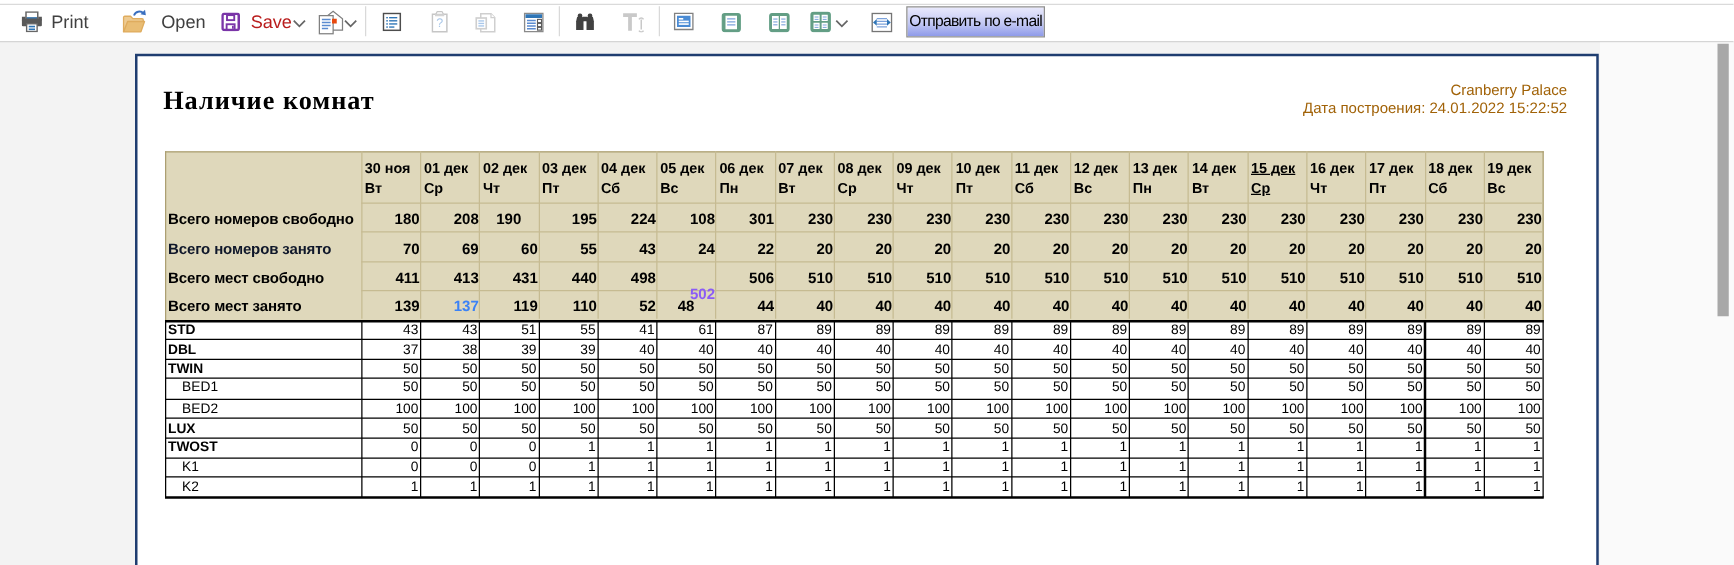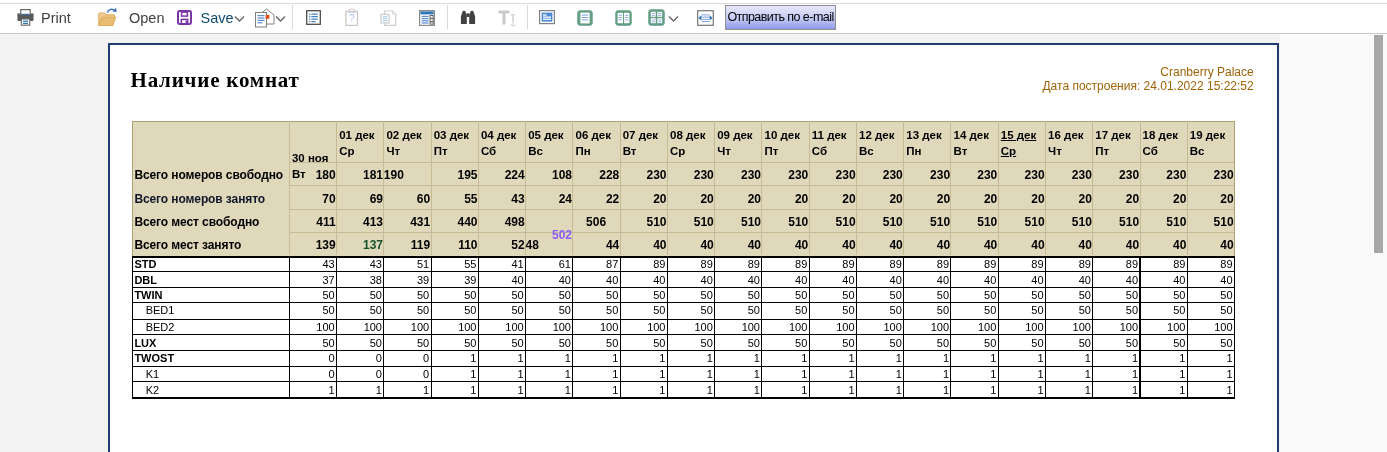--- a/index.html
+++ b/index.html
@@ -148,21 +148,21 @@
 <rect x="0.7" y="0.7" width="15.6" height="14.6" fill="#fff" stroke="#757575" stroke-width="1.2"></rect>
 <rect x="4.4" y="4.4" width="8.2" height="1" fill="#7da3dc"></rect>
 <rect x="4.4" y="6.6" width="8.2" height="1" fill="#7da3dc"></rect>
 <rect x="4.4" y="8.8" width="8.2" height="1" fill="#7da3dc"></rect>
 <rect x="4.4" y="11" width="8.2" height="1" fill="#7da3dc"></rect>
 <path d="M1.4 7.9 l3 -2.7 v5.4 z" fill="#2e75b6"></path>
 <path d="M15.6 7.9 l-3 -2.7 v5.4 z" fill="#2e75b6"></path>
   </svg>
 <div style="position:absolute;left:41px;top:9.5px;font:14.5px 'Liberation Sans',sans-serif;color:#404040;">Print</div>
 <div style="position:absolute;left:129px;top:9.5px;font:14.5px 'Liberation Sans',sans-serif;color:#404040;">Open</div>
-<div style="position:absolute;left:200.5px;top:9.5px;font:14.5px 'Liberation Sans',sans-serif;color:#0c4a6e;">Save</div>
+<div style="position:absolute;left:200.5px;top:9.5px;font:14.5px 'Liberation Sans',sans-serif;color:#b91c1c;">Save</div>
 <div style="position:absolute;left:725px;top:5px;width:111px;height:25px;border:1px solid #8f8f8f;box-sizing:border-box;background:linear-gradient(180deg,#e9e9fc 0%,#c3c9f4 55%,#8e9ae9 100%);font:12.5px 'Liberation Sans',sans-serif;letter-spacing:-0.55px;white-space:nowrap;color:#000;text-align:center;line-height:23px;">Отправить по e-mail</div>
 <div style="position:absolute;left:108.2px;top:43.2px;width:1171px;height:420px;background:#fff;border:2px solid #1f3d70;box-sizing:border-box;"></div>
 <div style="position:absolute;left:130.5px;top:68.3px;letter-spacing:0.8px;font:bold 21px 'Liberation Serif',serif;color:#000;">Наличие комнат</div>
 <div style="position:absolute;left:853.7px;top:64.5px;width:400px;font:12px 'Liberation Sans',sans-serif;line-height:14.5px;color:#a16207;text-align:right;">Cranberry Palace<br>Дата построения: 24.01.2022 15:22:52</div>
 <div style="position:absolute;left:132.0px;top:121.3px;width:1102.7px;height:134.5px;background:#dfd8bb;border:1.2px solid #ac9f72;border-bottom:none;box-sizing:border-box;"></div>
 <div style="position:absolute;left:288.8px;top:121.4px;width:1.0px;height:134.0px;background:#c6bb92;"></div>
 <div style="position:absolute;left:336.1px;top:121.4px;width:1.0px;height:134.0px;background:#c6bb92;"></div>
 <div style="position:absolute;left:383.3px;top:121.4px;width:1.0px;height:134.0px;background:#c6bb92;"></div>
 <div style="position:absolute;left:430.6px;top:121.4px;width:1.0px;height:134.0px;background:#c6bb92;"></div>
 <div style="position:absolute;left:477.8px;top:121.4px;width:1.0px;height:134.0px;background:#c6bb92;"></div>
@@ -178,21 +178,21 @@
 <div style="position:absolute;left:950.4px;top:121.4px;width:1.0px;height:134.0px;background:#c6bb92;"></div>
 <div style="position:absolute;left:997.7px;top:121.4px;width:1.0px;height:134.0px;background:#c6bb92;"></div>
 <div style="position:absolute;left:1045.0px;top:121.4px;width:1.0px;height:134.0px;background:#c6bb92;"></div>
 <div style="position:absolute;left:1092.2px;top:121.4px;width:1.0px;height:134.0px;background:#c6bb92;"></div>
 <div style="position:absolute;left:1139.5px;top:121.4px;width:1.0px;height:134.0px;background:#c6bb92;"></div>
 <div style="position:absolute;left:1186.7px;top:121.4px;width:1.0px;height:134.0px;background:#c6bb92;"></div>
 <div style="position:absolute;left:289.3px;top:161.5px;width:945.2px;height:1.0px;background:#c6bb92;"></div>
 <div style="position:absolute;left:289.3px;top:185.1px;width:945.2px;height:1.0px;background:#c6bb92;"></div>
 <div style="position:absolute;left:289.3px;top:208.5px;width:945.2px;height:1.0px;background:#c6bb92;"></div>
 <div style="position:absolute;left:289.3px;top:231.9px;width:945.2px;height:1.0px;background:#c6bb92;"></div>
-<div style="position:absolute;left:291.9px;top:128.4px;width:43.3px;height:34.0px;font:bold 11.5px 'Liberation Sans',sans-serif;line-height:15.3px;color:#000;margin-top:23px;">30 ноя<br>Вт</div>
+<div style="position:absolute;left:291.9px;top:128.4px;width:43.3px;height:34.0px;font:bold 11.5px 'Liberation Sans',sans-serif;line-height:15.3px;color:#000;">30 ноя<br>Вт</div>
 <div style="position:absolute;left:339.2px;top:128.4px;width:43.3px;height:34.0px;font:bold 11.5px 'Liberation Sans',sans-serif;line-height:15.3px;color:#000;">01 дек<br>Ср</div>
 <div style="position:absolute;left:386.4px;top:128.4px;width:43.3px;height:34.0px;font:bold 11.5px 'Liberation Sans',sans-serif;line-height:15.3px;color:#000;">02 дек<br>Чт</div>
 <div style="position:absolute;left:433.7px;top:128.4px;width:43.3px;height:34.0px;font:bold 11.5px 'Liberation Sans',sans-serif;line-height:15.3px;color:#000;">03 дек<br>Пт</div>
 <div style="position:absolute;left:480.9px;top:128.4px;width:43.3px;height:34.0px;font:bold 11.5px 'Liberation Sans',sans-serif;line-height:15.3px;color:#000;">04 дек<br>Сб</div>
 <div style="position:absolute;left:528.2px;top:128.4px;width:43.3px;height:34.0px;font:bold 11.5px 'Liberation Sans',sans-serif;line-height:15.3px;color:#000;">05 дек<br>Вс</div>
 <div style="position:absolute;left:575.5px;top:128.4px;width:43.3px;height:34.0px;font:bold 11.5px 'Liberation Sans',sans-serif;line-height:15.3px;color:#000;">06 дек<br>Пн</div>
 <div style="position:absolute;left:622.7px;top:128.4px;width:43.3px;height:34.0px;font:bold 11.5px 'Liberation Sans',sans-serif;line-height:15.3px;color:#000;">07 дек<br>Вт</div>
 <div style="position:absolute;left:670.0px;top:128.4px;width:43.3px;height:34.0px;font:bold 11.5px 'Liberation Sans',sans-serif;line-height:15.3px;color:#000;">08 дек<br>Ср</div>
 <div style="position:absolute;left:717.2px;top:128.4px;width:43.3px;height:34.0px;font:bold 11.5px 'Liberation Sans',sans-serif;line-height:15.3px;color:#000;">09 дек<br>Чт</div>
 <div style="position:absolute;left:764.5px;top:128.4px;width:43.3px;height:34.0px;font:bold 11.5px 'Liberation Sans',sans-serif;line-height:15.3px;color:#000;">10 дек<br>Пт</div>
@@ -200,26 +200,26 @@
 <div style="position:absolute;left:859.0px;top:128.4px;width:43.3px;height:34.0px;font:bold 11.5px 'Liberation Sans',sans-serif;line-height:15.3px;color:#000;">12 дек<br>Вс</div>
 <div style="position:absolute;left:906.3px;top:128.4px;width:43.3px;height:34.0px;font:bold 11.5px 'Liberation Sans',sans-serif;line-height:15.3px;color:#000;">13 дек<br>Пн</div>
 <div style="position:absolute;left:953.5px;top:128.4px;width:43.3px;height:34.0px;font:bold 11.5px 'Liberation Sans',sans-serif;line-height:15.3px;color:#000;">14 дек<br>Вт</div>
 <div style="position:absolute;left:1000.8px;top:128.4px;width:43.3px;height:34.0px;font:bold 11.5px 'Liberation Sans',sans-serif;line-height:15.3px;color:#000;text-decoration:underline;">15 дек<br>Ср</div>
 <div style="position:absolute;left:1048.1px;top:128.4px;width:43.3px;height:34.0px;font:bold 11.5px 'Liberation Sans',sans-serif;line-height:15.3px;color:#000;">16 дек<br>Чт</div>
 <div style="position:absolute;left:1095.3px;top:128.4px;width:43.3px;height:34.0px;font:bold 11.5px 'Liberation Sans',sans-serif;line-height:15.3px;color:#000;">17 дек<br>Пт</div>
 <div style="position:absolute;left:1142.6px;top:128.4px;width:43.3px;height:34.0px;font:bold 11.5px 'Liberation Sans',sans-serif;line-height:15.3px;color:#000;">18 дек<br>Сб</div>
 <div style="position:absolute;left:1189.8px;top:128.4px;width:43.3px;height:34.0px;font:bold 11.5px 'Liberation Sans',sans-serif;line-height:15.3px;color:#000;">19 дек<br>Вс</div>
 <div style="position:absolute;left:134.4px;top:164.0px;width:153.1px;height:23.6px;font:bold 12px 'Liberation Sans',sans-serif;letter-spacing:-0.1px;line-height:23.6px;color:#000;white-space:nowrap;">Всего номеров свободно</div>
 <div style="position:absolute;left:289.3px;top:164.0px;width:46.4px;height:23.6px;font:bold 12px 'Liberation Sans',sans-serif;line-height:23.6px;color:#000;text-align:right;">180</div>
-<div style="position:absolute;left:336.6px;top:164.0px;width:46.4px;height:23.6px;font:bold 12px 'Liberation Sans',sans-serif;line-height:23.6px;color:#000;text-align:right;">181</div>
-<div style="position:absolute;left:383.8px;top:164.0px;width:46.4px;height:23.6px;font:bold 12px 'Liberation Sans',sans-serif;line-height:23.6px;color:#000;text-align:left;">190</div>
+<div style="position:absolute;left:336.6px;top:164.0px;width:46.4px;height:23.6px;font:bold 12px 'Liberation Sans',sans-serif;line-height:23.6px;color:#000;text-align:right;">208</div>
+<div style="position:absolute;left:383.8px;top:164.0px;width:46.4px;height:23.6px;font:bold 12px 'Liberation Sans',sans-serif;line-height:23.6px;color:#000;text-align:center;">190</div>
 <div style="position:absolute;left:431.1px;top:164.0px;width:46.4px;height:23.6px;font:bold 12px 'Liberation Sans',sans-serif;line-height:23.6px;color:#000;text-align:right;">195</div>
 <div style="position:absolute;left:478.3px;top:164.0px;width:46.4px;height:23.6px;font:bold 12px 'Liberation Sans',sans-serif;line-height:23.6px;color:#000;text-align:right;">224</div>
 <div style="position:absolute;left:525.6px;top:164.0px;width:46.4px;height:23.6px;font:bold 12px 'Liberation Sans',sans-serif;line-height:23.6px;color:#000;text-align:right;">108</div>
-<div style="position:absolute;left:572.9px;top:164.0px;width:46.4px;height:23.6px;font:bold 12px 'Liberation Sans',sans-serif;line-height:23.6px;color:#000;text-align:right;">228</div>
+<div style="position:absolute;left:572.9px;top:164.0px;width:46.4px;height:23.6px;font:bold 12px 'Liberation Sans',sans-serif;line-height:23.6px;color:#000;text-align:right;">301</div>
 <div style="position:absolute;left:620.1px;top:164.0px;width:46.4px;height:23.6px;font:bold 12px 'Liberation Sans',sans-serif;line-height:23.6px;color:#000;text-align:right;">230</div>
 <div style="position:absolute;left:667.4px;top:164.0px;width:46.4px;height:23.6px;font:bold 12px 'Liberation Sans',sans-serif;line-height:23.6px;color:#000;text-align:right;">230</div>
 <div style="position:absolute;left:714.6px;top:164.0px;width:46.4px;height:23.6px;font:bold 12px 'Liberation Sans',sans-serif;line-height:23.6px;color:#000;text-align:right;">230</div>
 <div style="position:absolute;left:761.9px;top:164.0px;width:46.4px;height:23.6px;font:bold 12px 'Liberation Sans',sans-serif;line-height:23.6px;color:#000;text-align:right;">230</div>
 <div style="position:absolute;left:809.2px;top:164.0px;width:46.4px;height:23.6px;font:bold 12px 'Liberation Sans',sans-serif;line-height:23.6px;color:#000;text-align:right;">230</div>
 <div style="position:absolute;left:856.4px;top:164.0px;width:46.4px;height:23.6px;font:bold 12px 'Liberation Sans',sans-serif;line-height:23.6px;color:#000;text-align:right;">230</div>
 <div style="position:absolute;left:903.7px;top:164.0px;width:46.4px;height:23.6px;font:bold 12px 'Liberation Sans',sans-serif;line-height:23.6px;color:#000;text-align:right;">230</div>
 <div style="position:absolute;left:950.9px;top:164.0px;width:46.4px;height:23.6px;font:bold 12px 'Liberation Sans',sans-serif;line-height:23.6px;color:#000;text-align:right;">230</div>
 <div style="position:absolute;left:998.2px;top:164.0px;width:46.4px;height:23.6px;font:bold 12px 'Liberation Sans',sans-serif;line-height:23.6px;color:#000;text-align:right;">230</div>
 <div style="position:absolute;left:1045.5px;top:164.0px;width:46.4px;height:23.6px;font:bold 12px 'Liberation Sans',sans-serif;line-height:23.6px;color:#000;text-align:right;">230</div>
@@ -247,41 +247,41 @@
 <div style="position:absolute;left:1092.7px;top:187.6px;width:46.4px;height:23.4px;font:bold 12px 'Liberation Sans',sans-serif;line-height:23.4px;color:#000;text-align:right;">20</div>
 <div style="position:absolute;left:1140.0px;top:187.6px;width:46.4px;height:23.4px;font:bold 12px 'Liberation Sans',sans-serif;line-height:23.4px;color:#000;text-align:right;">20</div>
 <div style="position:absolute;left:1187.2px;top:187.6px;width:46.4px;height:23.4px;font:bold 12px 'Liberation Sans',sans-serif;line-height:23.4px;color:#000;text-align:right;">20</div>
 <div style="position:absolute;left:134.4px;top:211.0px;width:153.1px;height:23.4px;font:bold 12px 'Liberation Sans',sans-serif;letter-spacing:-0.1px;line-height:23.4px;color:#000;white-space:nowrap;">Всего мест свободно</div>
 <div style="position:absolute;left:289.3px;top:211.0px;width:46.4px;height:23.4px;font:bold 12px 'Liberation Sans',sans-serif;line-height:23.4px;color:#000;text-align:right;">411</div>
 <div style="position:absolute;left:336.6px;top:211.0px;width:46.4px;height:23.4px;font:bold 12px 'Liberation Sans',sans-serif;line-height:23.4px;color:#000;text-align:right;">413</div>
 <div style="position:absolute;left:383.8px;top:211.0px;width:46.4px;height:23.4px;font:bold 12px 'Liberation Sans',sans-serif;line-height:23.4px;color:#000;text-align:right;">431</div>
 <div style="position:absolute;left:431.1px;top:211.0px;width:46.4px;height:23.4px;font:bold 12px 'Liberation Sans',sans-serif;line-height:23.4px;color:#000;text-align:right;">440</div>
 <div style="position:absolute;left:478.3px;top:211.0px;width:46.4px;height:23.4px;font:bold 12px 'Liberation Sans',sans-serif;line-height:23.4px;color:#000;text-align:right;">498</div>
 <div style="position:absolute;left:525.6px;top:224px;width:46.4px;height:23.4px;font:bold 12px 'Liberation Sans',sans-serif;line-height:23.4px;color:#8b5cf6;text-align:right;">502</div>
-<div style="position:absolute;left:572.9px;top:211.0px;width:46.4px;height:23.4px;font:bold 12px 'Liberation Sans',sans-serif;line-height:23.4px;color:#000;text-align:center;">506</div>
+<div style="position:absolute;left:572.9px;top:211.0px;width:46.4px;height:23.4px;font:bold 12px 'Liberation Sans',sans-serif;line-height:23.4px;color:#000;text-align:right;">506</div>
 <div style="position:absolute;left:620.1px;top:211.0px;width:46.4px;height:23.4px;font:bold 12px 'Liberation Sans',sans-serif;line-height:23.4px;color:#000;text-align:right;">510</div>
 <div style="position:absolute;left:667.4px;top:211.0px;width:46.4px;height:23.4px;font:bold 12px 'Liberation Sans',sans-serif;line-height:23.4px;color:#000;text-align:right;">510</div>
 <div style="position:absolute;left:714.6px;top:211.0px;width:46.4px;height:23.4px;font:bold 12px 'Liberation Sans',sans-serif;line-height:23.4px;color:#000;text-align:right;">510</div>
 <div style="position:absolute;left:761.9px;top:211.0px;width:46.4px;height:23.4px;font:bold 12px 'Liberation Sans',sans-serif;line-height:23.4px;color:#000;text-align:right;">510</div>
 <div style="position:absolute;left:809.2px;top:211.0px;width:46.4px;height:23.4px;font:bold 12px 'Liberation Sans',sans-serif;line-height:23.4px;color:#000;text-align:right;">510</div>
 <div style="position:absolute;left:856.4px;top:211.0px;width:46.4px;height:23.4px;font:bold 12px 'Liberation Sans',sans-serif;line-height:23.4px;color:#000;text-align:right;">510</div>
 <div style="position:absolute;left:903.7px;top:211.0px;width:46.4px;height:23.4px;font:bold 12px 'Liberation Sans',sans-serif;line-height:23.4px;color:#000;text-align:right;">510</div>
 <div style="position:absolute;left:950.9px;top:211.0px;width:46.4px;height:23.4px;font:bold 12px 'Liberation Sans',sans-serif;line-height:23.4px;color:#000;text-align:right;">510</div>
 <div style="position:absolute;left:998.2px;top:211.0px;width:46.4px;height:23.4px;font:bold 12px 'Liberation Sans',sans-serif;line-height:23.4px;color:#000;text-align:right;">510</div>
 <div style="position:absolute;left:1045.5px;top:211.0px;width:46.4px;height:23.4px;font:bold 12px 'Liberation Sans',sans-serif;line-height:23.4px;color:#000;text-align:right;">510</div>
 <div style="position:absolute;left:1092.7px;top:211.0px;width:46.4px;height:23.4px;font:bold 12px 'Liberation Sans',sans-serif;line-height:23.4px;color:#000;text-align:right;">510</div>
 <div style="position:absolute;left:1140.0px;top:211.0px;width:46.4px;height:23.4px;font:bold 12px 'Liberation Sans',sans-serif;line-height:23.4px;color:#000;text-align:right;">510</div>
 <div style="position:absolute;left:1187.2px;top:211.0px;width:46.4px;height:23.4px;font:bold 12px 'Liberation Sans',sans-serif;line-height:23.4px;color:#000;text-align:right;">510</div>
 <div style="position:absolute;left:134.4px;top:234.4px;width:153.1px;height:23.0px;font:bold 12px 'Liberation Sans',sans-serif;letter-spacing:-0.1px;line-height:23.0px;color:#000;white-space:nowrap;">Всего мест занято</div>
 <div style="position:absolute;left:289.3px;top:234.4px;width:46.4px;height:23.0px;font:bold 12px 'Liberation Sans',sans-serif;line-height:23.0px;color:#000;text-align:right;">139</div>
-<div style="position:absolute;left:336.6px;top:234.4px;width:46.4px;height:23.0px;font:bold 12px 'Liberation Sans',sans-serif;line-height:23.0px;color:#14532d;text-align:right;">137</div>
+<div style="position:absolute;left:336.6px;top:234.4px;width:46.4px;height:23.0px;font:bold 12px 'Liberation Sans',sans-serif;line-height:23.0px;color:#3b82f6;text-align:right;">137</div>
 <div style="position:absolute;left:383.8px;top:234.4px;width:46.4px;height:23.0px;font:bold 12px 'Liberation Sans',sans-serif;line-height:23.0px;color:#000;text-align:right;">119</div>
 <div style="position:absolute;left:431.1px;top:234.4px;width:46.4px;height:23.0px;font:bold 12px 'Liberation Sans',sans-serif;line-height:23.0px;color:#000;text-align:right;">110</div>
 <div style="position:absolute;left:478.3px;top:234.4px;width:46.4px;height:23.0px;font:bold 12px 'Liberation Sans',sans-serif;line-height:23.0px;color:#000;text-align:right;">52</div>
-<div style="position:absolute;left:525.6px;top:234.4px;width:46.4px;height:23.0px;font:bold 12px 'Liberation Sans',sans-serif;line-height:23.0px;color:#000;text-align:left;">48</div>
+<div style="position:absolute;left:525.6px;top:234.4px;width:46.4px;height:23.0px;font:bold 12px 'Liberation Sans',sans-serif;line-height:23.0px;color:#000;text-align:center;">48</div>
 <div style="position:absolute;left:572.9px;top:234.4px;width:46.4px;height:23.0px;font:bold 12px 'Liberation Sans',sans-serif;line-height:23.0px;color:#000;text-align:right;">44</div>
 <div style="position:absolute;left:620.1px;top:234.4px;width:46.4px;height:23.0px;font:bold 12px 'Liberation Sans',sans-serif;line-height:23.0px;color:#000;text-align:right;">40</div>
 <div style="position:absolute;left:667.4px;top:234.4px;width:46.4px;height:23.0px;font:bold 12px 'Liberation Sans',sans-serif;line-height:23.0px;color:#000;text-align:right;">40</div>
 <div style="position:absolute;left:714.6px;top:234.4px;width:46.4px;height:23.0px;font:bold 12px 'Liberation Sans',sans-serif;line-height:23.0px;color:#000;text-align:right;">40</div>
 <div style="position:absolute;left:761.9px;top:234.4px;width:46.4px;height:23.0px;font:bold 12px 'Liberation Sans',sans-serif;line-height:23.0px;color:#000;text-align:right;">40</div>
 <div style="position:absolute;left:809.2px;top:234.4px;width:46.4px;height:23.0px;font:bold 12px 'Liberation Sans',sans-serif;line-height:23.0px;color:#000;text-align:right;">40</div>
 <div style="position:absolute;left:856.4px;top:234.4px;width:46.4px;height:23.0px;font:bold 12px 'Liberation Sans',sans-serif;line-height:23.0px;color:#000;text-align:right;">40</div>
 <div style="position:absolute;left:903.7px;top:234.4px;width:46.4px;height:23.0px;font:bold 12px 'Liberation Sans',sans-serif;line-height:23.0px;color:#000;text-align:right;">40</div>
 <div style="position:absolute;left:950.9px;top:234.4px;width:46.4px;height:23.0px;font:bold 12px 'Liberation Sans',sans-serif;line-height:23.0px;color:#000;text-align:right;">40</div>
 <div style="position:absolute;left:998.2px;top:234.4px;width:46.4px;height:23.0px;font:bold 12px 'Liberation Sans',sans-serif;line-height:23.0px;color:#000;text-align:right;">40</div>

